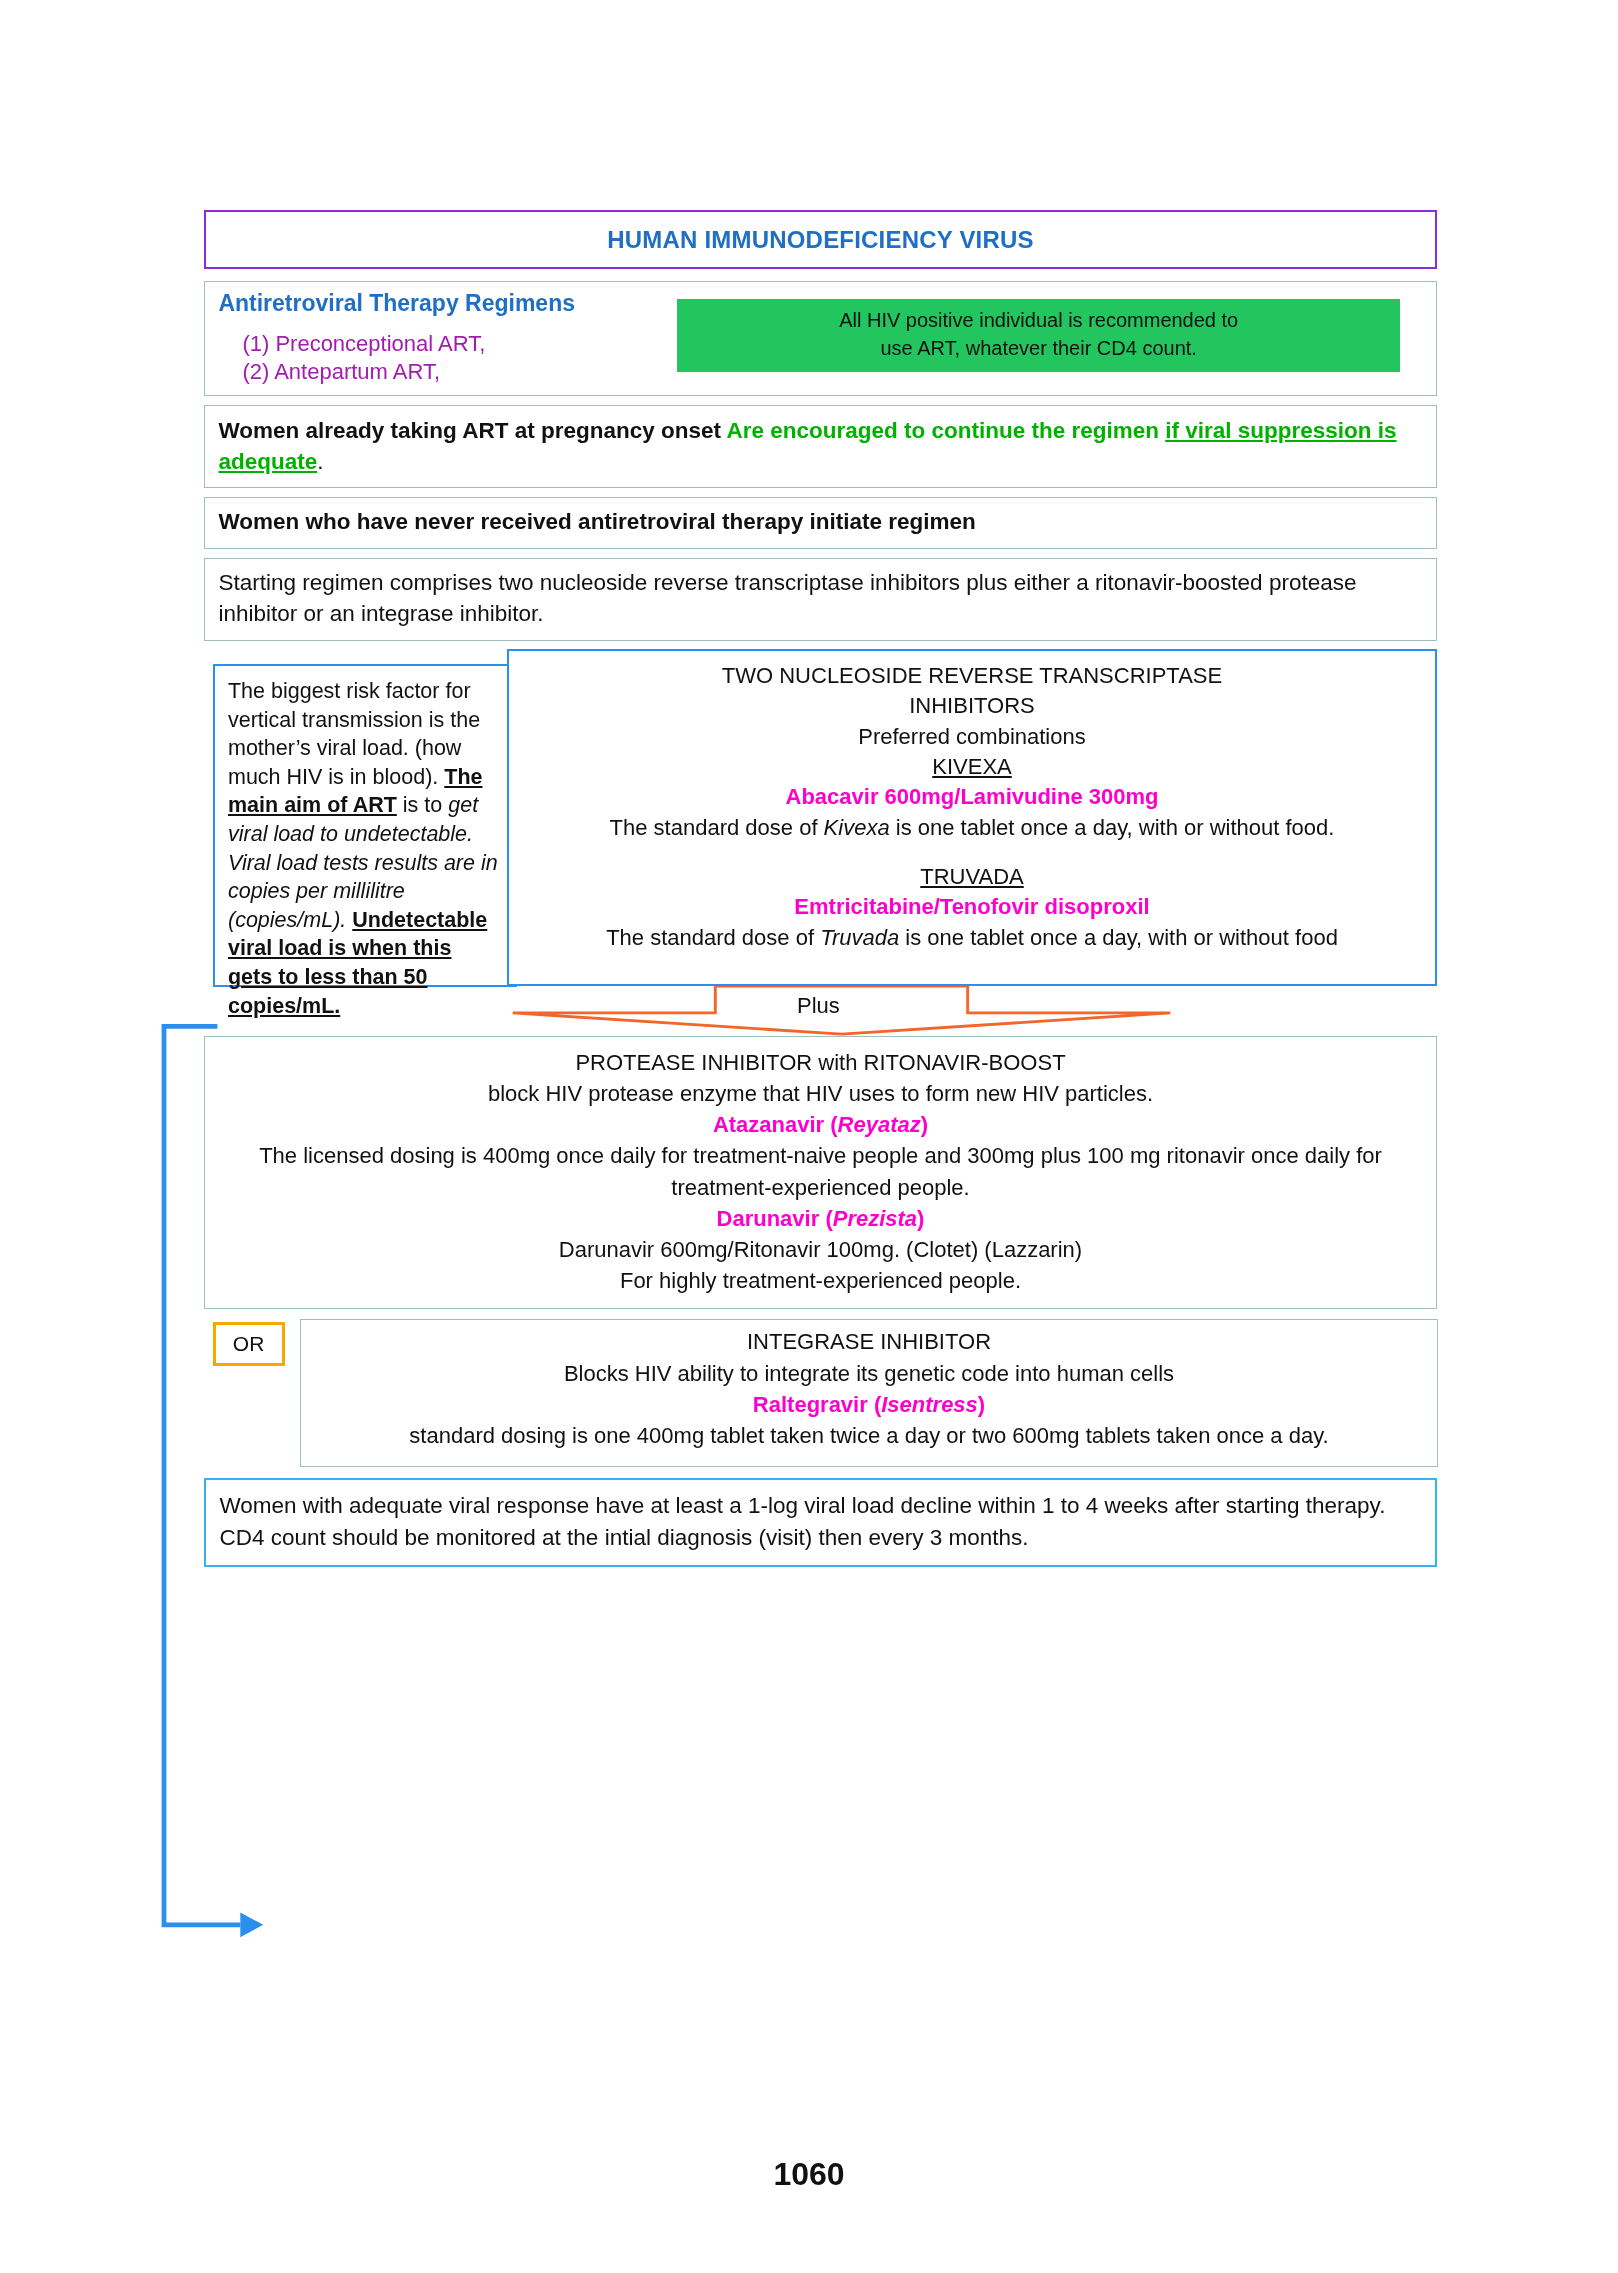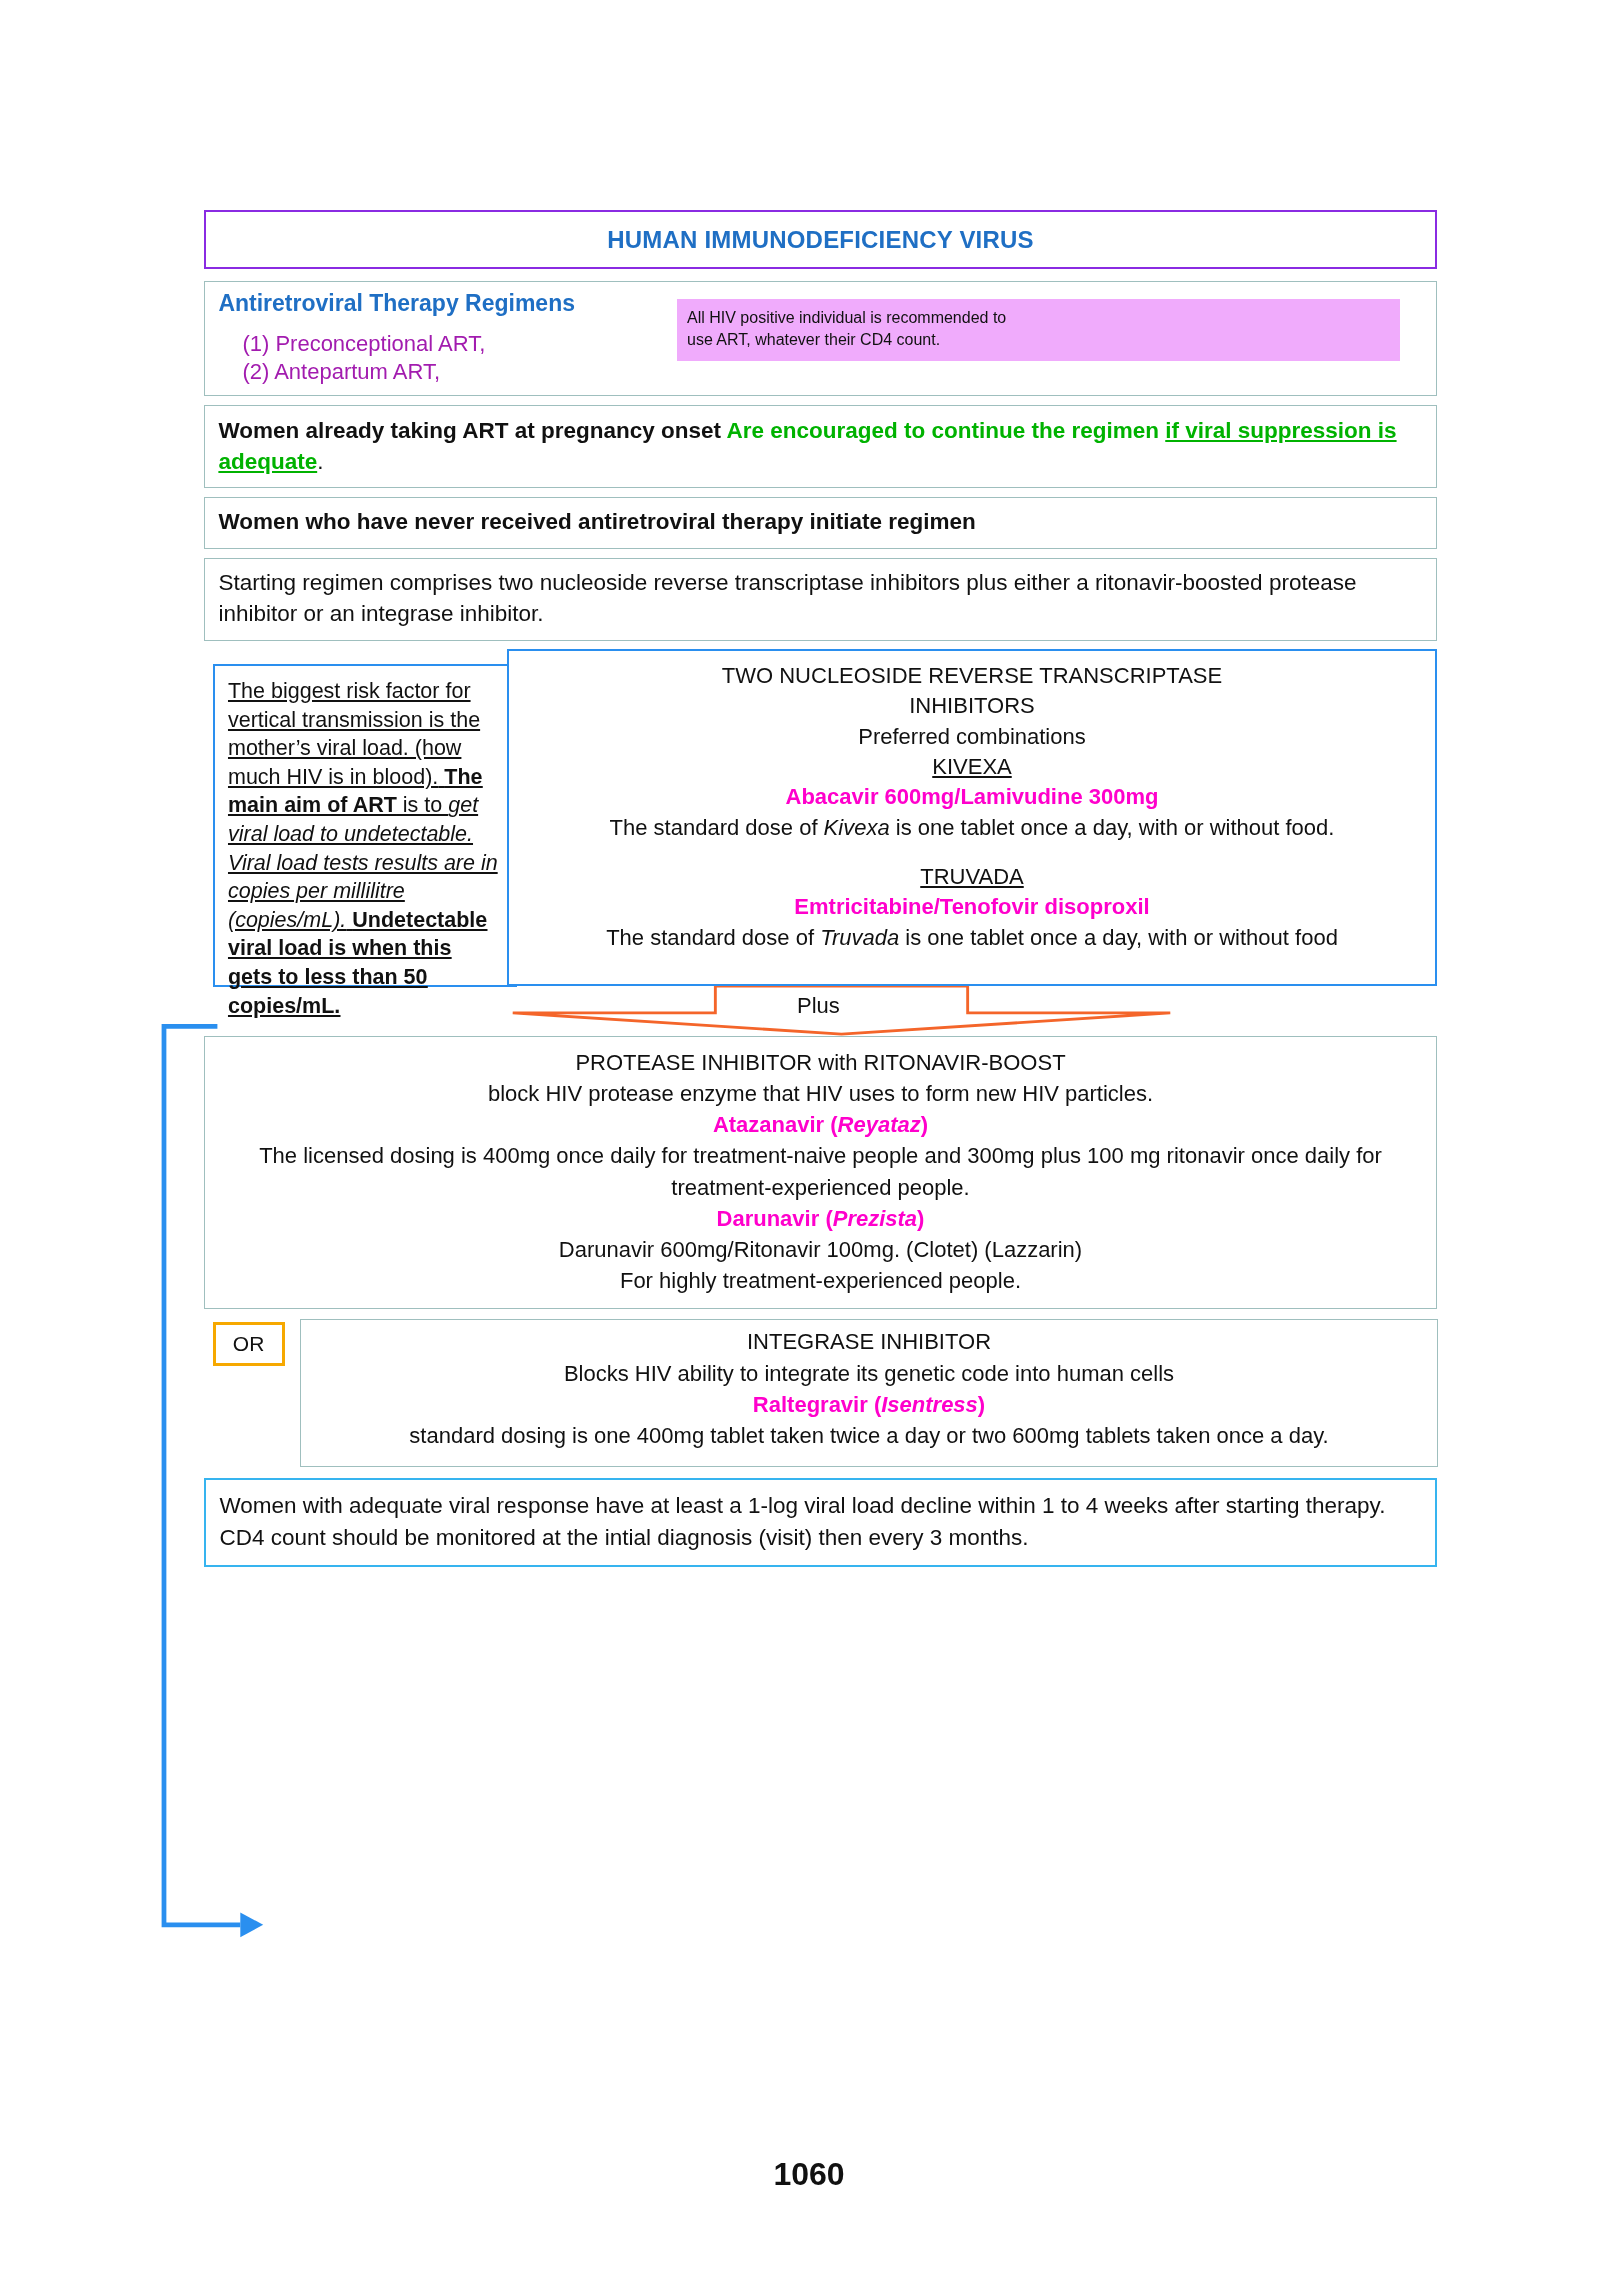--- a/index.html
+++ b/index.html
@@ -86,22 +86,23 @@
     color: #1f6fc4;
     font-weight: bold;
     font-size: 23px;
     display: block;
     margin-bottom: 11px;
   }
   #regimens-line1, #regimens-line2 { display: block; color:#a21caf;margin-left:24px; }
   #recommend-box {
     margin: 17px 36px 0 0;
     flex: 1;
-    background: #f0abfc;
-    font-size: 16px;
+    background: #22c55e;
+    text-align: center;
+    font-size: 20px;
     line-height: 1.38;
     padding: 7.6px 9.6px 9.6px 9.6px;
     box-sizing: border-box;
   }
   #recommend-box span { display: block; }
 
   
   .stmt {
     margin-top: 8.6px;
     padding: 8.6px 13.4px 10.5px 13.4px;
@@ -120,21 +121,20 @@
   }
   #viral-box {
     position: absolute;
     left: 8.6px;
     top: 14.3px;
     width: 304px;
     height: 323px;
     padding: 11.5px 13.4px 9.6px 13.4px;
     font-size: 21.5px;
     line-height: 1.33;
-    text-decoration: underline;
   }
   #viral-box .bu { font-weight: bold; text-decoration: underline; }
   #viral-box .it { font-style: italic; }
 
   #nrti-box {
     position: absolute;
     left: 303px;
     top: 0;
     width: 930px;
     height: 337px;

